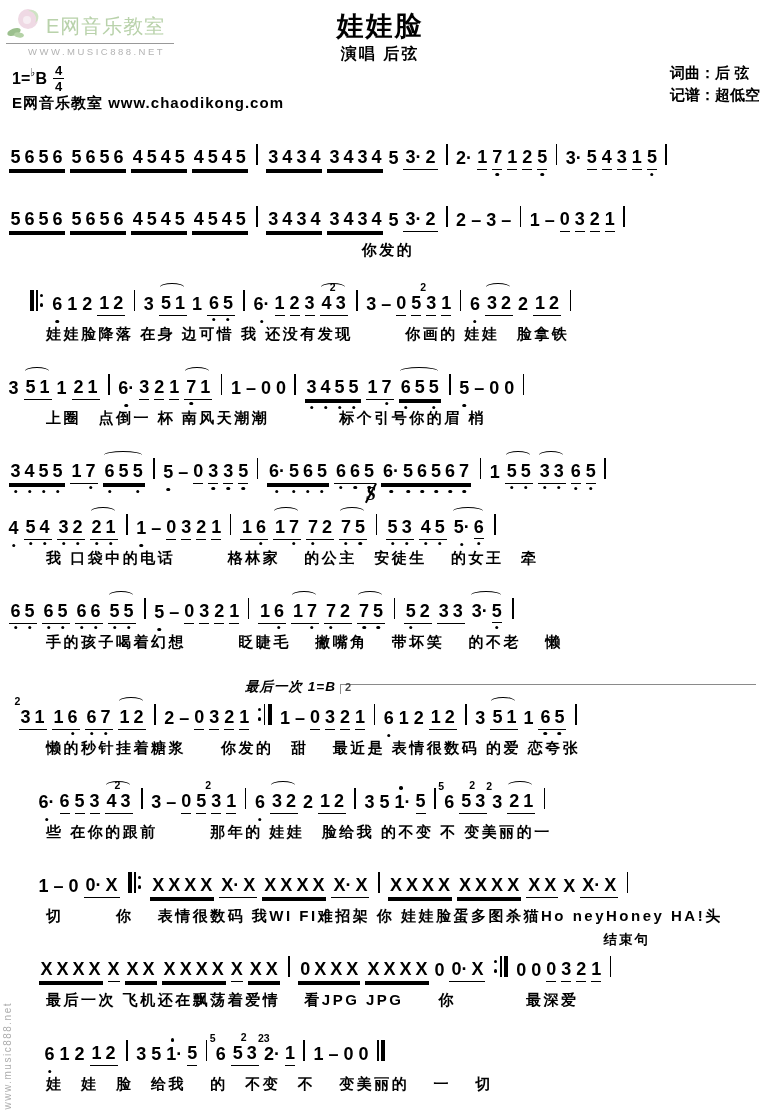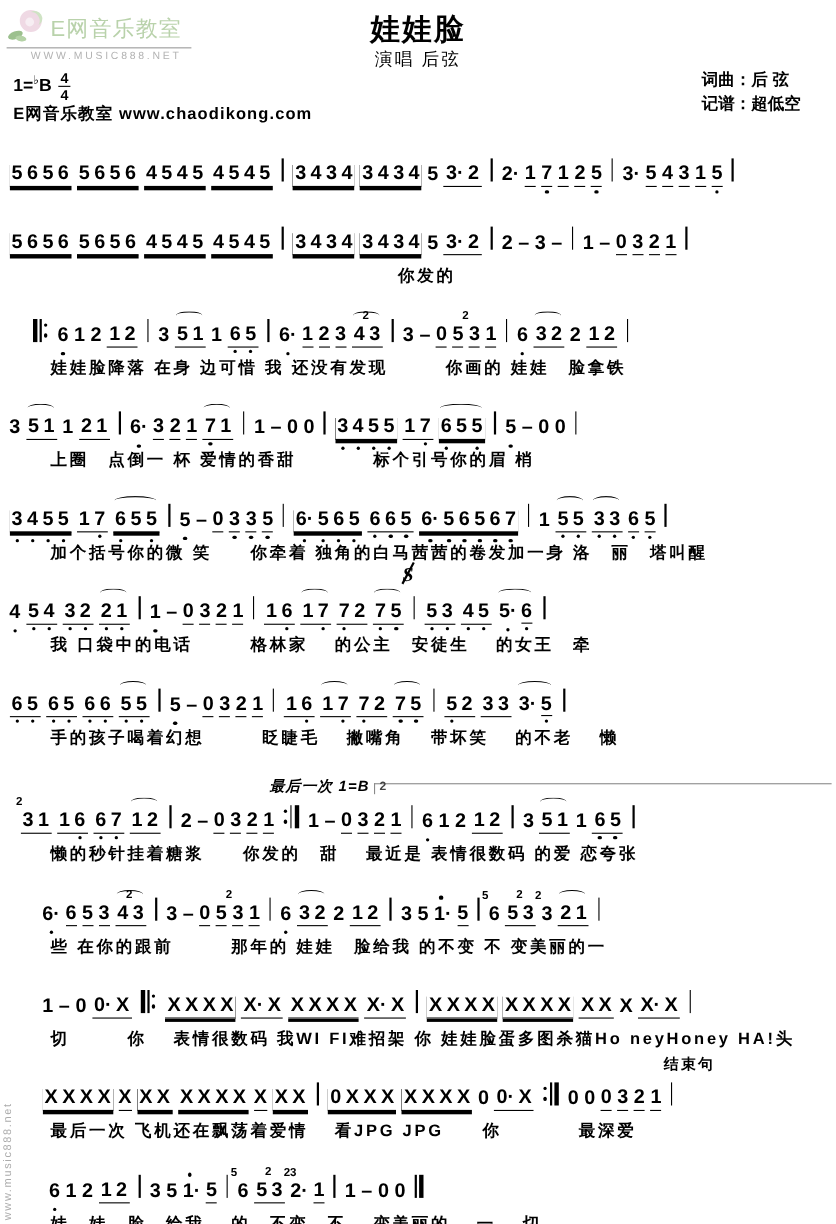--- a/index.html
+++ b/index.html
@@ -9,26 +9,26 @@
     position:relative;overflow:hidden;
   }
   
   .header{position:relative;height:134px;}
   .logo{position:absolute;left:6px;top:6px;width:190px;}
   .logo-top{display:flex;align-items:flex-end;gap:4px;}
   .logo-text{font-size:20px;color:#b9d2ab;letter-spacing:1px;}
   .logo-rule{border-top:1px solid #999;margin-top:3px;width:168px;}
   .logo-url{font-size:9.5px;color:#b3b3b3;letter-spacing:2.5px;margin-top:2px;padding-left:22px;}
   .title{position:absolute;left:0;right:0;top:8px;text-align:center;font-size:27px;font-weight:bold;letter-spacing:2px;}
-  .subtitle{position:absolute;left:0;right:0;top:44px;text-align:center;font-size:16px;font-weight:normal;letter-spacing:2px;}
+  .subtitle{position:absolute;left:0;right:0;top:44px;text-align:center;font-size:16px;font-weight:bold;letter-spacing:2px;}
   .keysig{position:absolute;left:12px;top:64px;font-size:16px;font-weight:bold;display:flex;align-items:center;}
   .flat{font-size:11px;position:relative;top:-6px;}
   .frac{display:inline-flex;flex-direction:column;align-items:center;margin-left:6px;font-size:13px;line-height:1;}
   .fracline{width:11px;border-top:1.5px solid #000;margin:1px 0;}
-  .credits{position:absolute;right:32px;top:62px;text-align:left;font-size:15px;font-weight:bold;line-height:22px;margin-left:24px;}
+  .credits{position:absolute;right:0;top:62px;text-align:left;font-size:15px;font-weight:bold;line-height:22px;margin-left:24px;}
   .site{position:absolute;left:12px;top:94px;font-size:15px;font-weight:bold;letter-spacing:1px;}
   
   .sheet{padding:4px 2px 0 2px;}
   .ml{position:relative;margin-bottom:24px;}
   .ml:nth-child(1){margin-bottom:30px;}
   .notes{display:flex;align-items:flex-end;height:32px;padding-left:34px;}
   .ml:nth-child(1) .notes,.ml:nth-child(2) .notes,.ml:nth-child(4) .notes,
   .ml:nth-child(5) .notes,.ml:nth-child(6) .notes,.ml:nth-child(7) .notes{padding-left:4px;}
   .ml:nth-child(3) .notes{padding-left:22px;}
   .ml:nth-child(8) .notes{padding-left:14px;}
@@ -360,21 +360,21 @@
           <span class="bl"></span>
         </span>
         <span class="note ld">5</span>
         <span class="note">–</span>
         <span class="note">0</span>
         <span class="note">0</span>
         <span class="barw">
           <span class="bl"></span>
         </span>
       </div>
-      <div class="lyr">上圈　点倒一 杯 爱情的香甜　　　　标个引号你的眉 梢</div>
+      <div class="lyr">上圈　点倒一 杯 南风天潮潮　　　　标个引号你的眉 梢</div>
     </div>
     <div class="ml">
       <div class="notes">
         <span class="grp u2">
           <span class="note ld">3</span>
           <span class="note ld">4</span>
           <span class="note ld">5</span>
           <span class="note ld">5</span>
         </span>
         <span class="grp u1">
@@ -428,21 +428,20 @@
         <span class="grp u1 arc">
           <span class="note ld">3</span>
           <span class="note ld">3</span>
         </span>
         <span class="note u1 ld">6</span>
         <span class="note u1 ld">5</span>
         <span class="barw">
           <span class="bl"></span>
         </span>
       </div>
-      <div class="lyr">加个括号你的微 笑　　你牵着 独角的白马茜茜的卷发加一身 洛　丽　塔叫醒</div>
     </div>
     <div class="ml">
       <div class="notes">
         <span class="note ld">4</span>
         <span class="grp u1">
           <span class="note ld">5</span>
           <span class="note ld">4</span>
         </span>
         <span class="grp u1">
           <span class="note ld">3</span>

